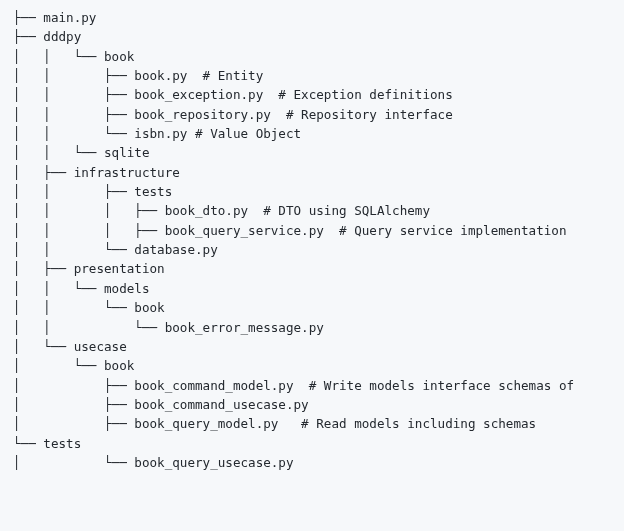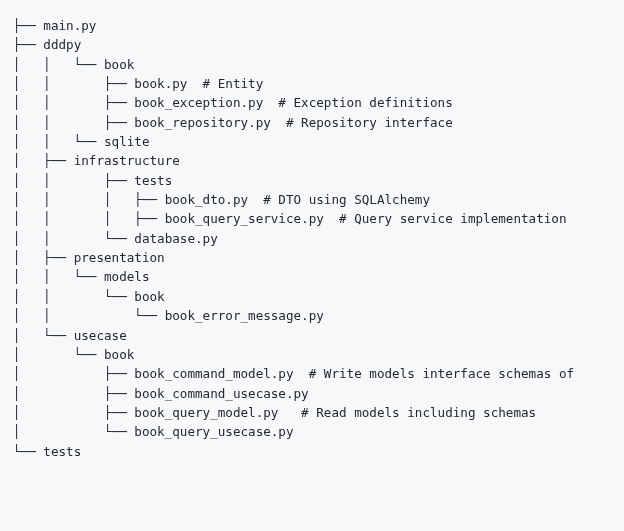--- a/index.html
+++ b/index.html
@@ -7,21 +7,21 @@
     padding: 0;
     width: 624px;
     height: 531px;
     overflow: hidden;
     background: #f6f8fa;
   }
   .code-block {
     box-sizing: border-box;
     width: 624px;
     height: 531px;
-    padding: 16px 4px 4px 13px;
+    padding: 8px 4px 4px 13px;
     background: #f6f8fa;
     color: #24292f;
     font-family: "DejaVu Sans Mono", "Liberation Mono", monospace;
     font-size: 12.6px;
     line-height: 19.35px;
   }
   .tree-line {
     white-space: pre;
     height: 19.35px;
   }
@@ -30,31 +30,32 @@
 <body>
 
 <div class="code-block">
   <div>
     <div class="tree-line">├── main.py</div>
     <div class="tree-line">├── dddpy</div>
     <div class="tree-line">│   │   └── book</div>
     <div class="tree-line">│   │       ├── book.py  # Entity</div>
     <div class="tree-line">│   │       ├── book_exception.py  # Exception definitions</div>
     <div class="tree-line">│   │       ├── book_repository.py  # Repository interface</div>
+    <div class="tree-line">│   │       └── isbn.py # Value Object</div>
     <div class="tree-line">│   │   └── sqlite</div>
     <div class="tree-line">│   ├── infrastructure</div>
     <div class="tree-line">│   │       ├── tests</div>
     <div class="tree-line">│   │       │   ├── book_dto.py  # DTO using SQLAlchemy</div>
     <div class="tree-line">│   │       │   ├── book_query_service.py  # Query service implementation</div>
     <div class="tree-line">│   │       └── database.py</div>
     <div class="tree-line">│   ├── presentation</div>
     <div class="tree-line">│   │   └── models</div>
     <div class="tree-line">│   │       └── book</div>
     <div class="tree-line">│   │           └── book_error_message.py</div>
     <div class="tree-line">│   └── usecase</div>
     <div class="tree-line">│       └── book</div>
     <div class="tree-line">│           ├── book_command_model.py  # Write models interface schemas of</div>
     <div class="tree-line">│           ├── book_command_usecase.py</div>
     <div class="tree-line">│           ├── book_query_model.py   # Read models including schemas</div>
+    <div class="tree-line">└── tests</div>
     <div class="tree-line">│           └── book_query_usecase.py</div>
-    <div class="tree-line">└── tests</div>
   </div>
 </div>
 
 </body></html>

